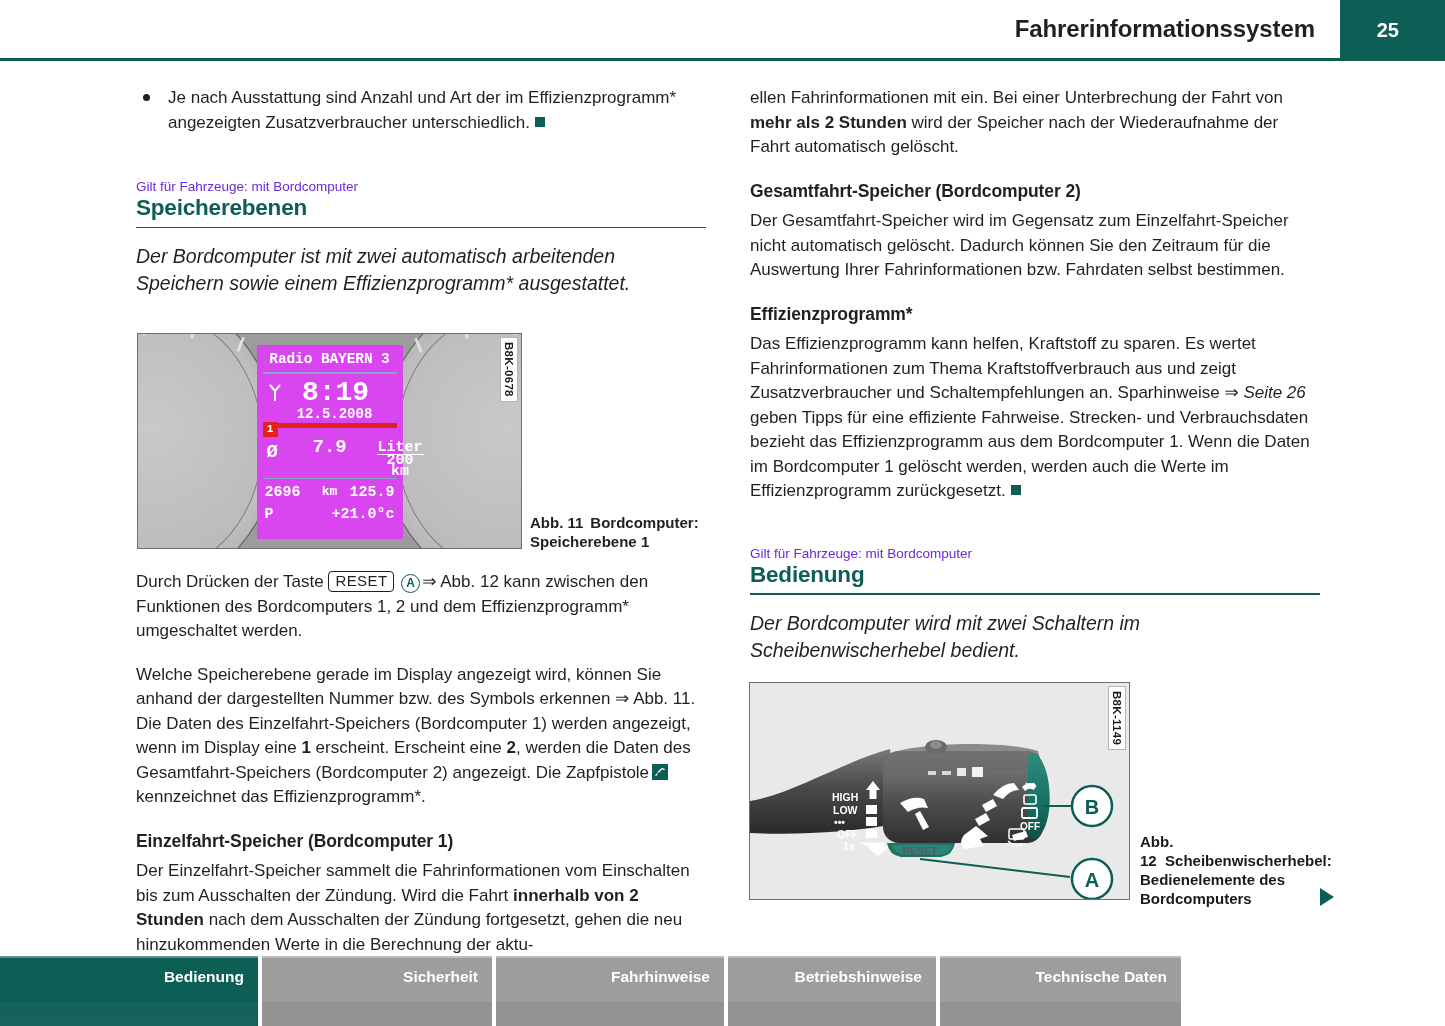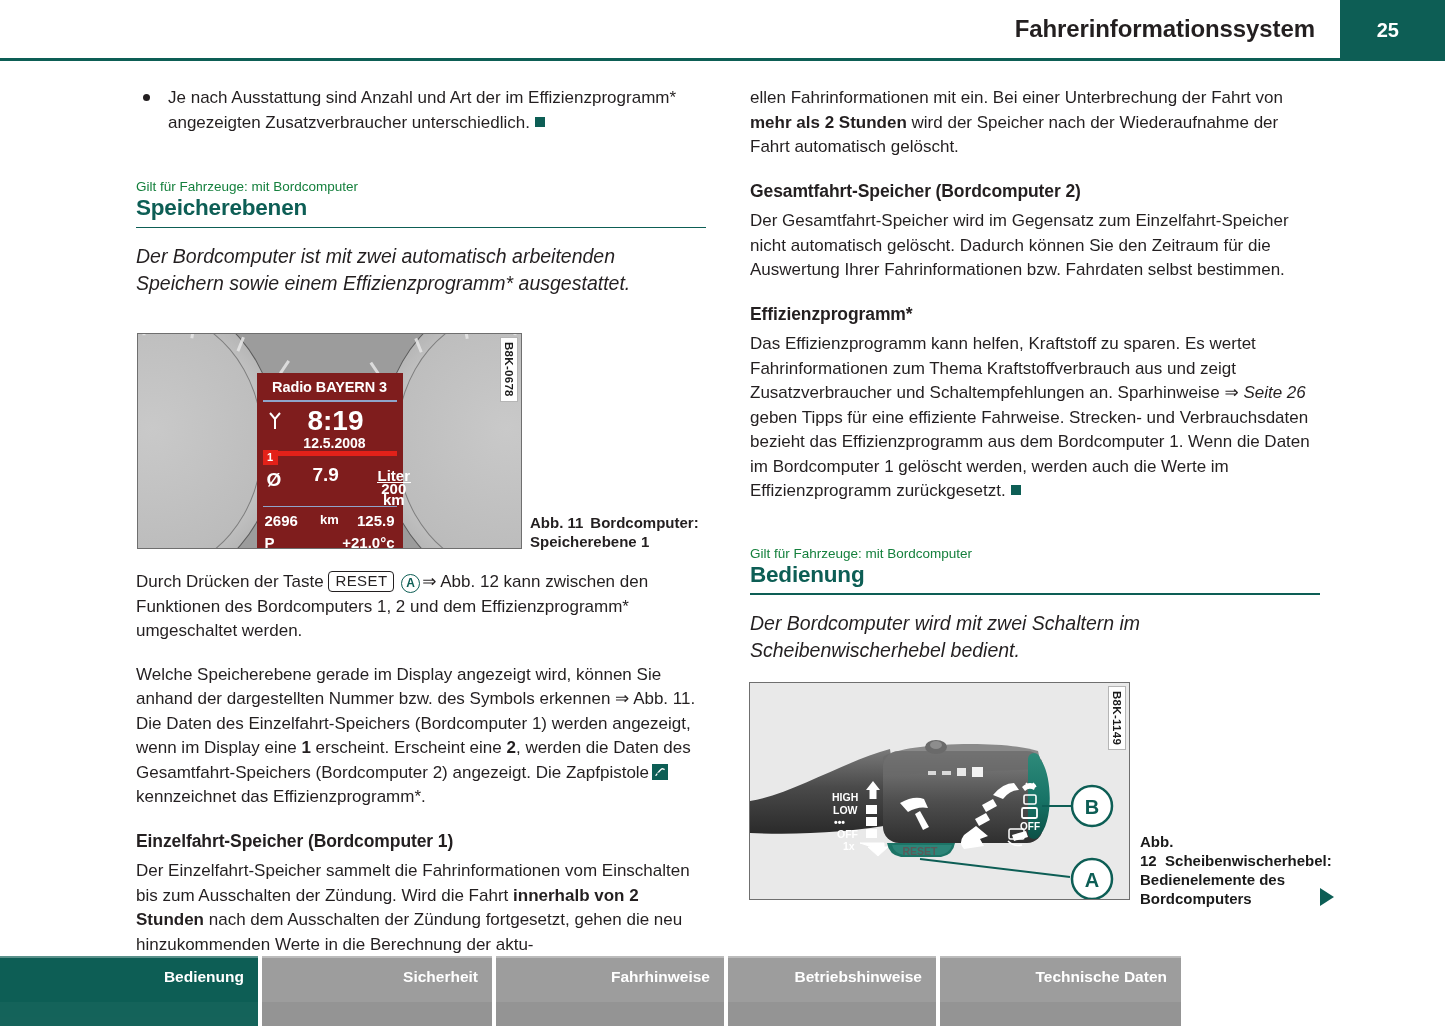--- a/index.html
+++ b/index.html
@@ -63,21 +63,21 @@
   .endmark {
     display: inline-block;
     width: 10px; height: 10px;
     background: #0d5e55;
     margin-left: 5px;
     vertical-align: 1px;
   }
 
   
   .applies {
-    font-size: 13.5px; line-height: 17px; color: #15803d;
+    font-size: 13.5px; line-height: 17px; color: #6d28d9;
     margin: 0 0 1px 0;
     font-family: "Liberation Sans", sans-serif;
   }
   .sec-title {
     color: #0d5e55; font-size: 22.5px; font-weight: bold;
     margin: 0 0 6px 0; letter-spacing: -0.2px;
   }
   .sec-rule {
     height: 1.5px; background: #0d5e55; margin-bottom: 15px;
   }
@@ -155,24 +155,23 @@
     font-size: 11.5px; font-weight: bold; letter-spacing: .3px;
     padding: 4px 2px;
     writing-mode: vertical-rl;
     border: 1px solid #b5b5b5;
   }
 
   
   .mfa {
     position: absolute; left: 50%; top: 11px; transform: translateX(-50%);
     width: 146px; height: 194px;
-    background: #7f1d1d;
+    background: #d946ef;
     color: #ffffff;
-    font-family: Liberation Sans, sans-serif;
-    margin-top: 28px;
+    font-family: Liberation Mono, monospace;
   }
   .mfa-station {
     text-align: center; font-size: 14.5px; font-weight: bold;
     padding-top: 6px; letter-spacing: -0.1px;
   }
   .mfa-hr { height: 1.5px; background: #8fa4c9; margin: 5px 6px 0 6px; }
   .mfa-timerow { position: relative; height: 42px; }
   .mfa-ant { position: absolute; left: 11px; top: 10px; }
   .mfa-time {
     text-align: center; font-size: 28px; font-weight: bold;

